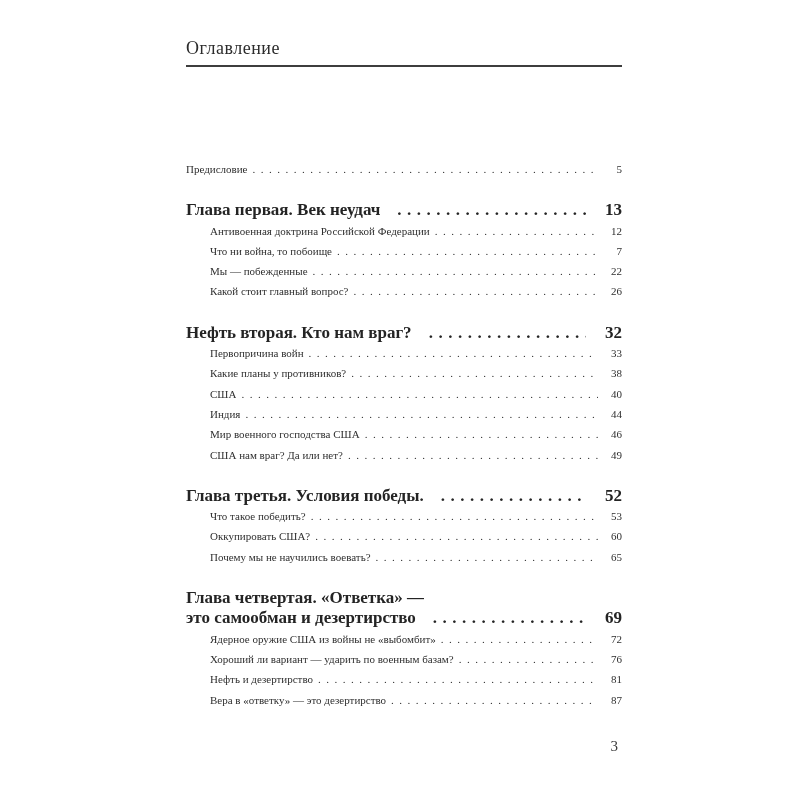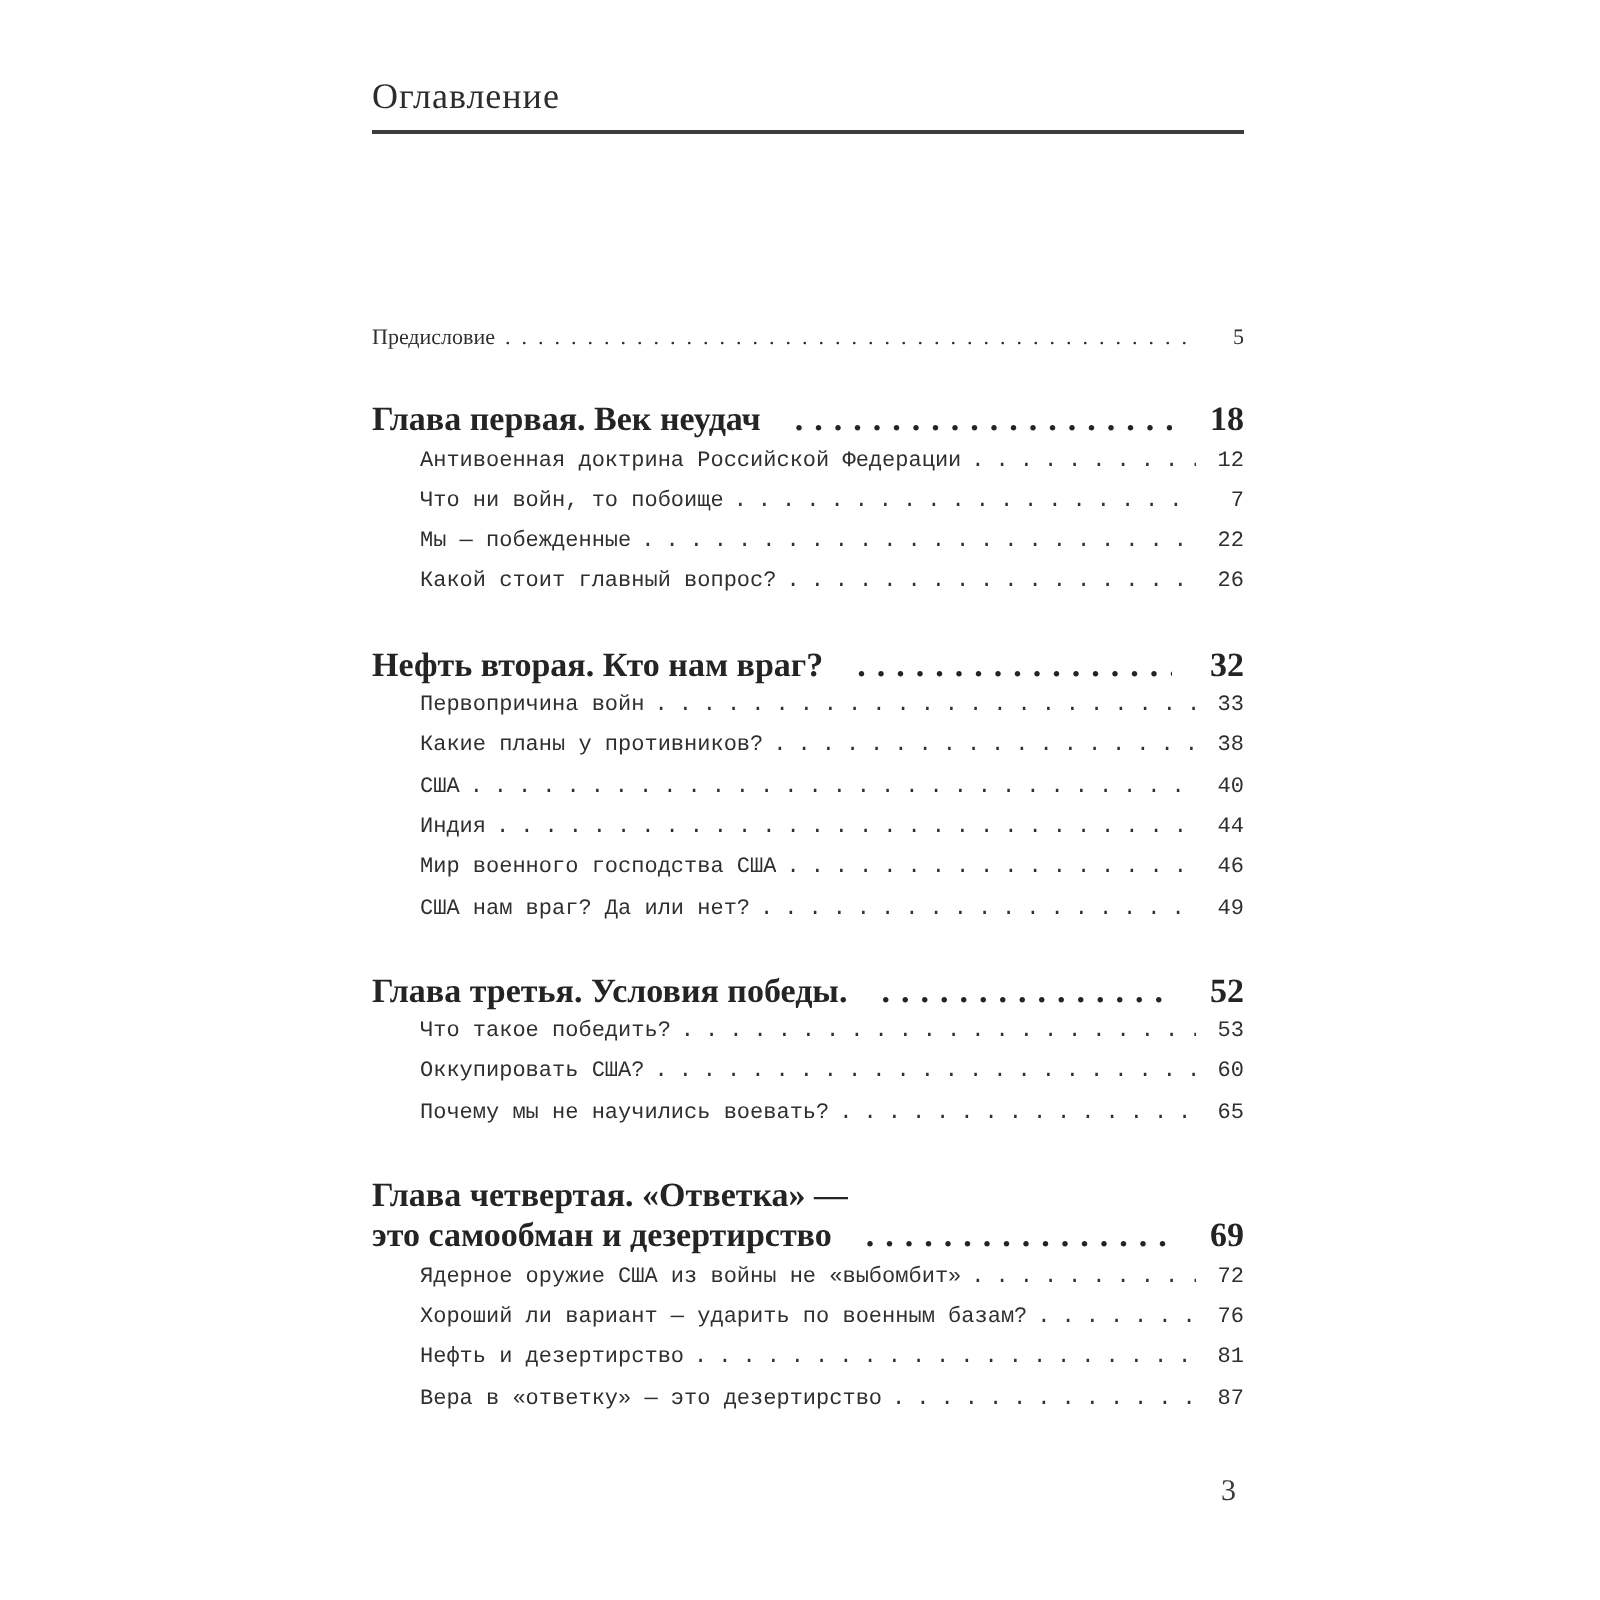--- a/index.html
+++ b/index.html
@@ -30,21 +30,21 @@
   .toc { margin-top: 92px; }
   .toc-row {
     display: flex;
     align-items: baseline;
     line-height: 20.3px;
     font-size: 11px;
   }
   .chapter-group { margin-top: 21px; }
   .preface { margin-top: 0; }
   .chapter .toc-row { font-weight: bold; font-size: 17px; color: #242424; gap: 12px; }
-  .section .toc-row { padding-left: 24px; font-family: Liberation Mono, monospace; }
+  .section .toc-row { padding-left: 24px; }
   .t { white-space: nowrap; flex: 0 1 auto; overflow: hidden; }
   .leader {
     flex: 1 1 12px;
     overflow: hidden;
     min-width: 8px;
     margin: 0 4px 0 5px;
     white-space: nowrap;
   }
   .leader::after {
     content: "..................................................................";
@@ -73,33 +73,33 @@
           <span class="t">Предисловие</span>
           <span class="leader"></span>
           <span class="pg">5</span>
         </div>
       </div>
       <div class="chapter-group">
         <div class="chapter">
           <div class="toc-row">
             <span class="t">Глава первая. Век неудач</span>
             <span class="leader"></span>
-            <span class="pg">18</span>
+            <span class="pg">13</span>
           </div>
         </div>
         <div class="section">
           <div class="toc-row">
             <span class="t">Антивоенная доктрина Российской Федерации</span>
             <span class="leader"></span>
             <span class="pg">12</span>
           </div>
         </div>
         <div class="section">
           <div class="toc-row">
-            <span class="t">Что ни войн, то побоище</span>
+            <span class="t">Что ни война, то побоище</span>
             <span class="leader"></span>
             <span class="pg">7</span>
           </div>
         </div>
         <div class="section">
           <div class="toc-row">
             <span class="t">Мы — побежденные</span>
             <span class="leader"></span>
             <span class="pg">22</span>
           </div>

